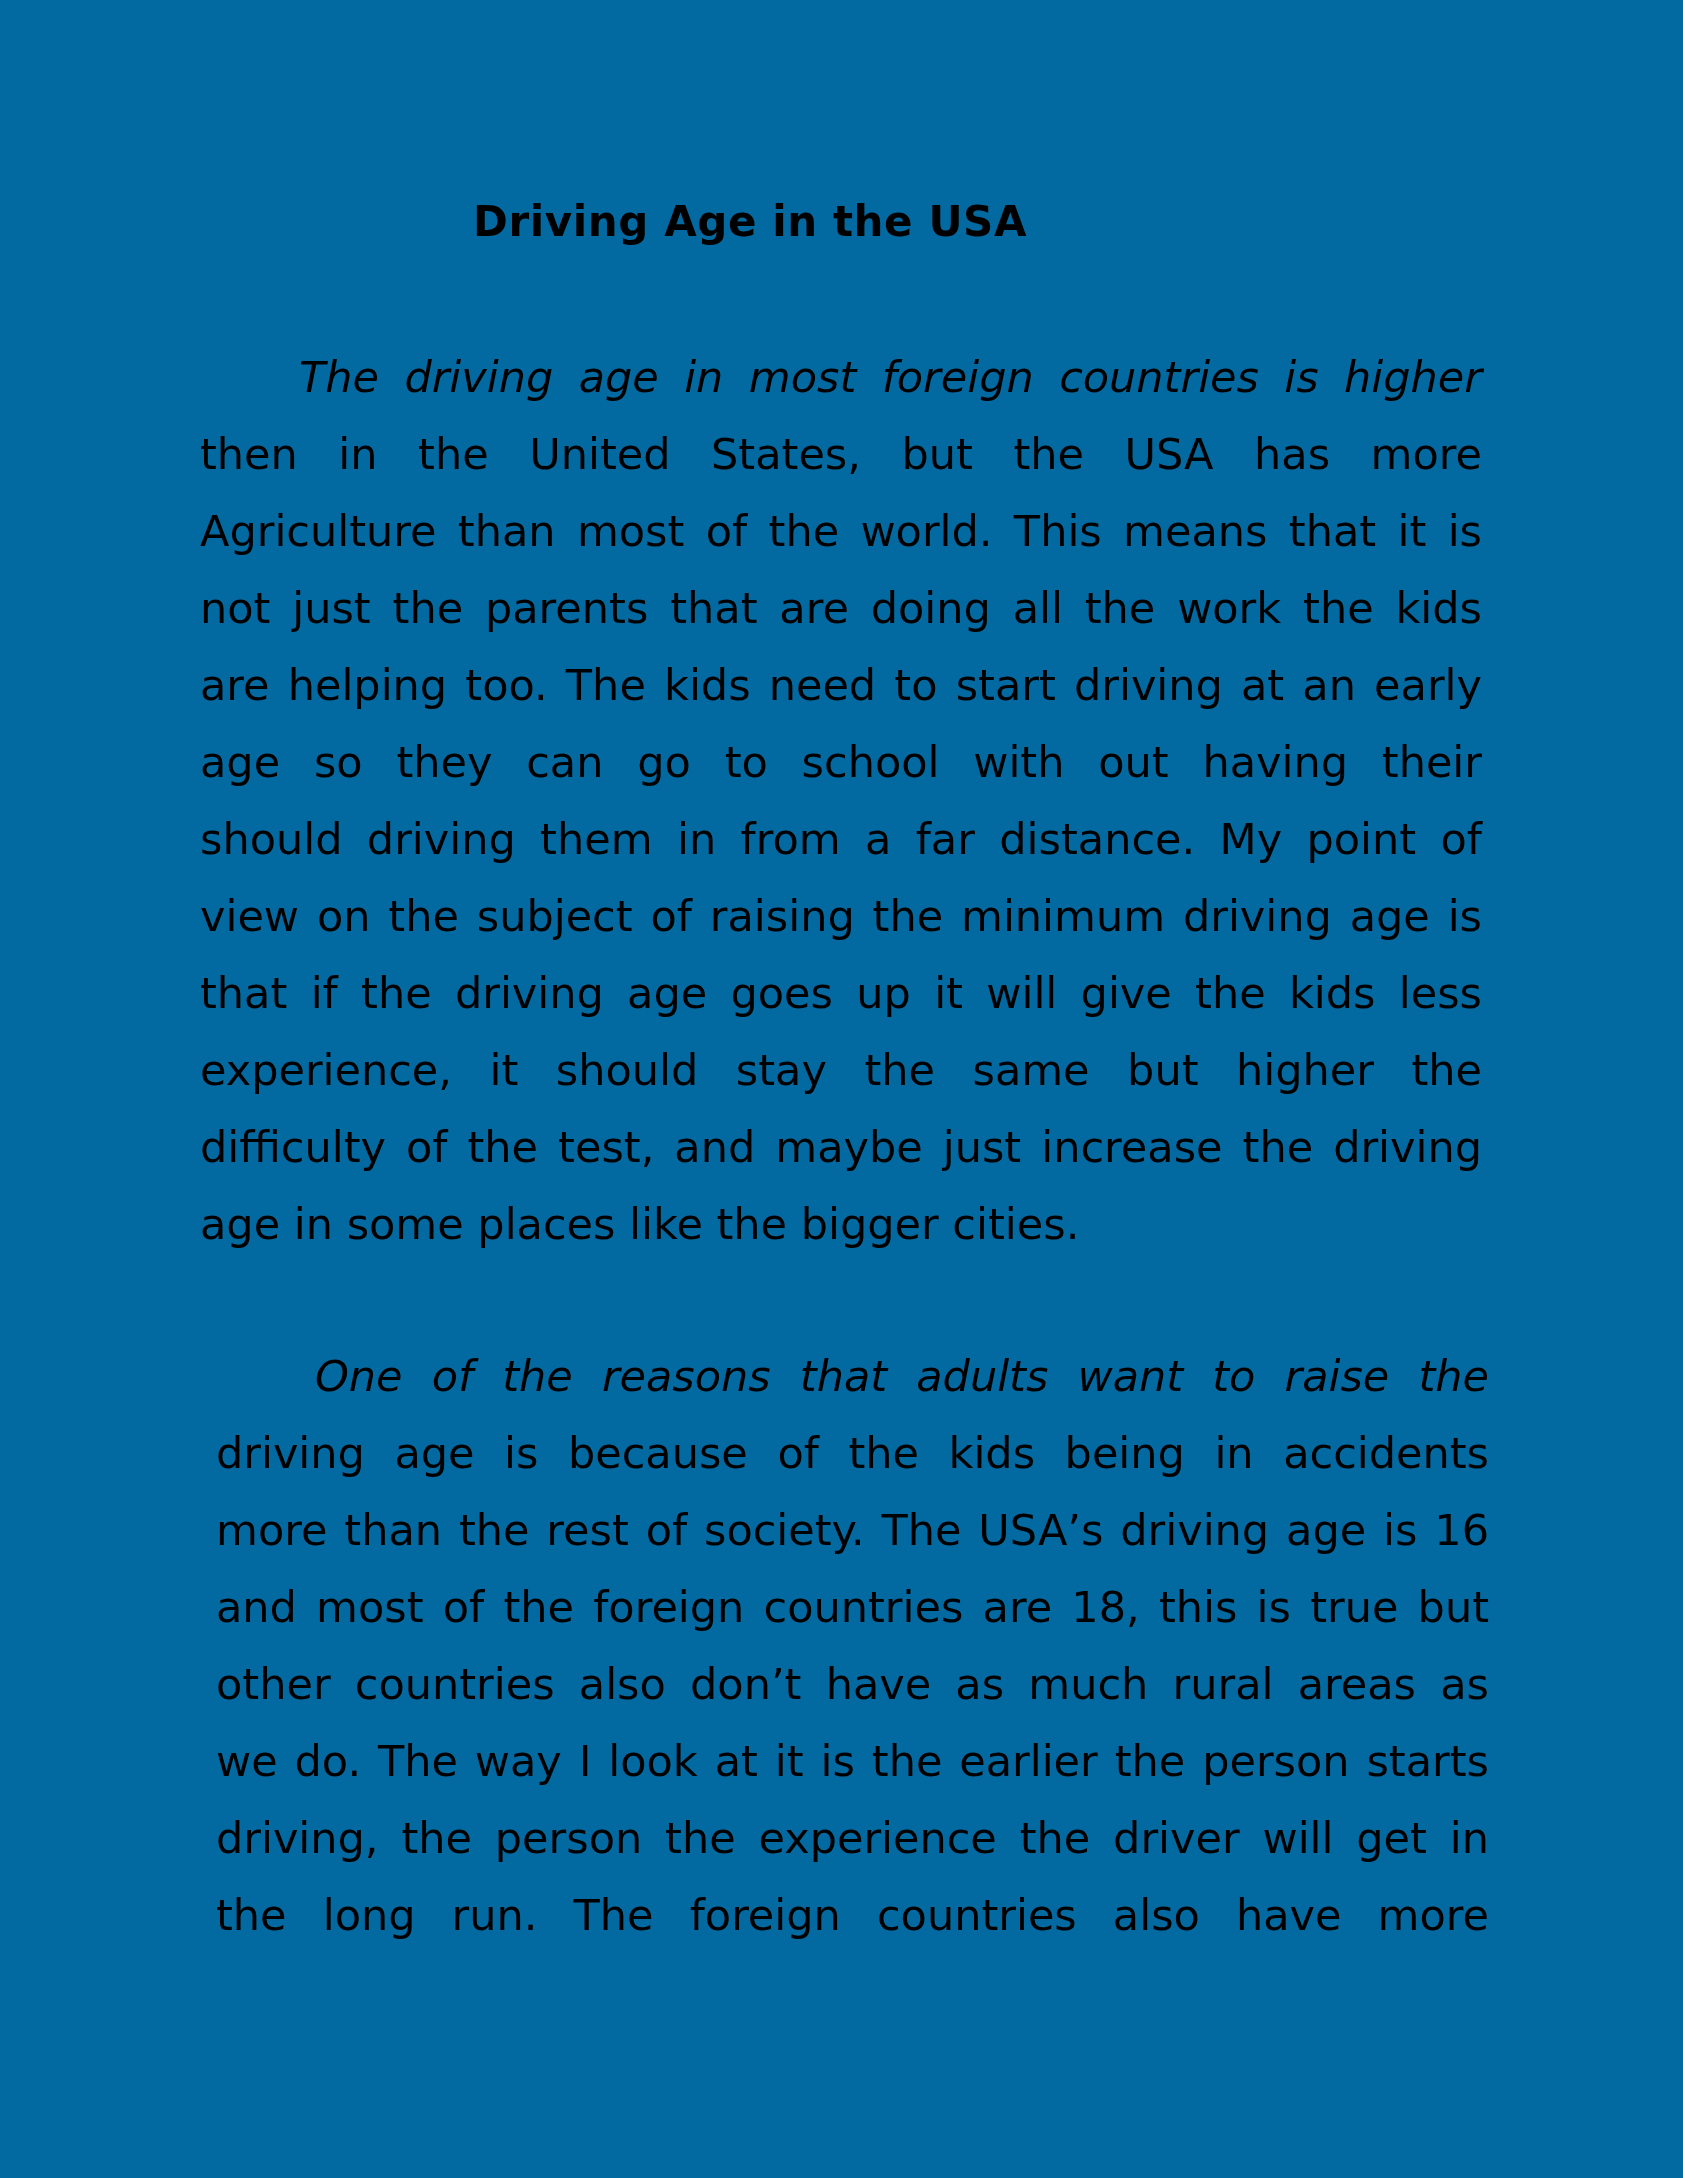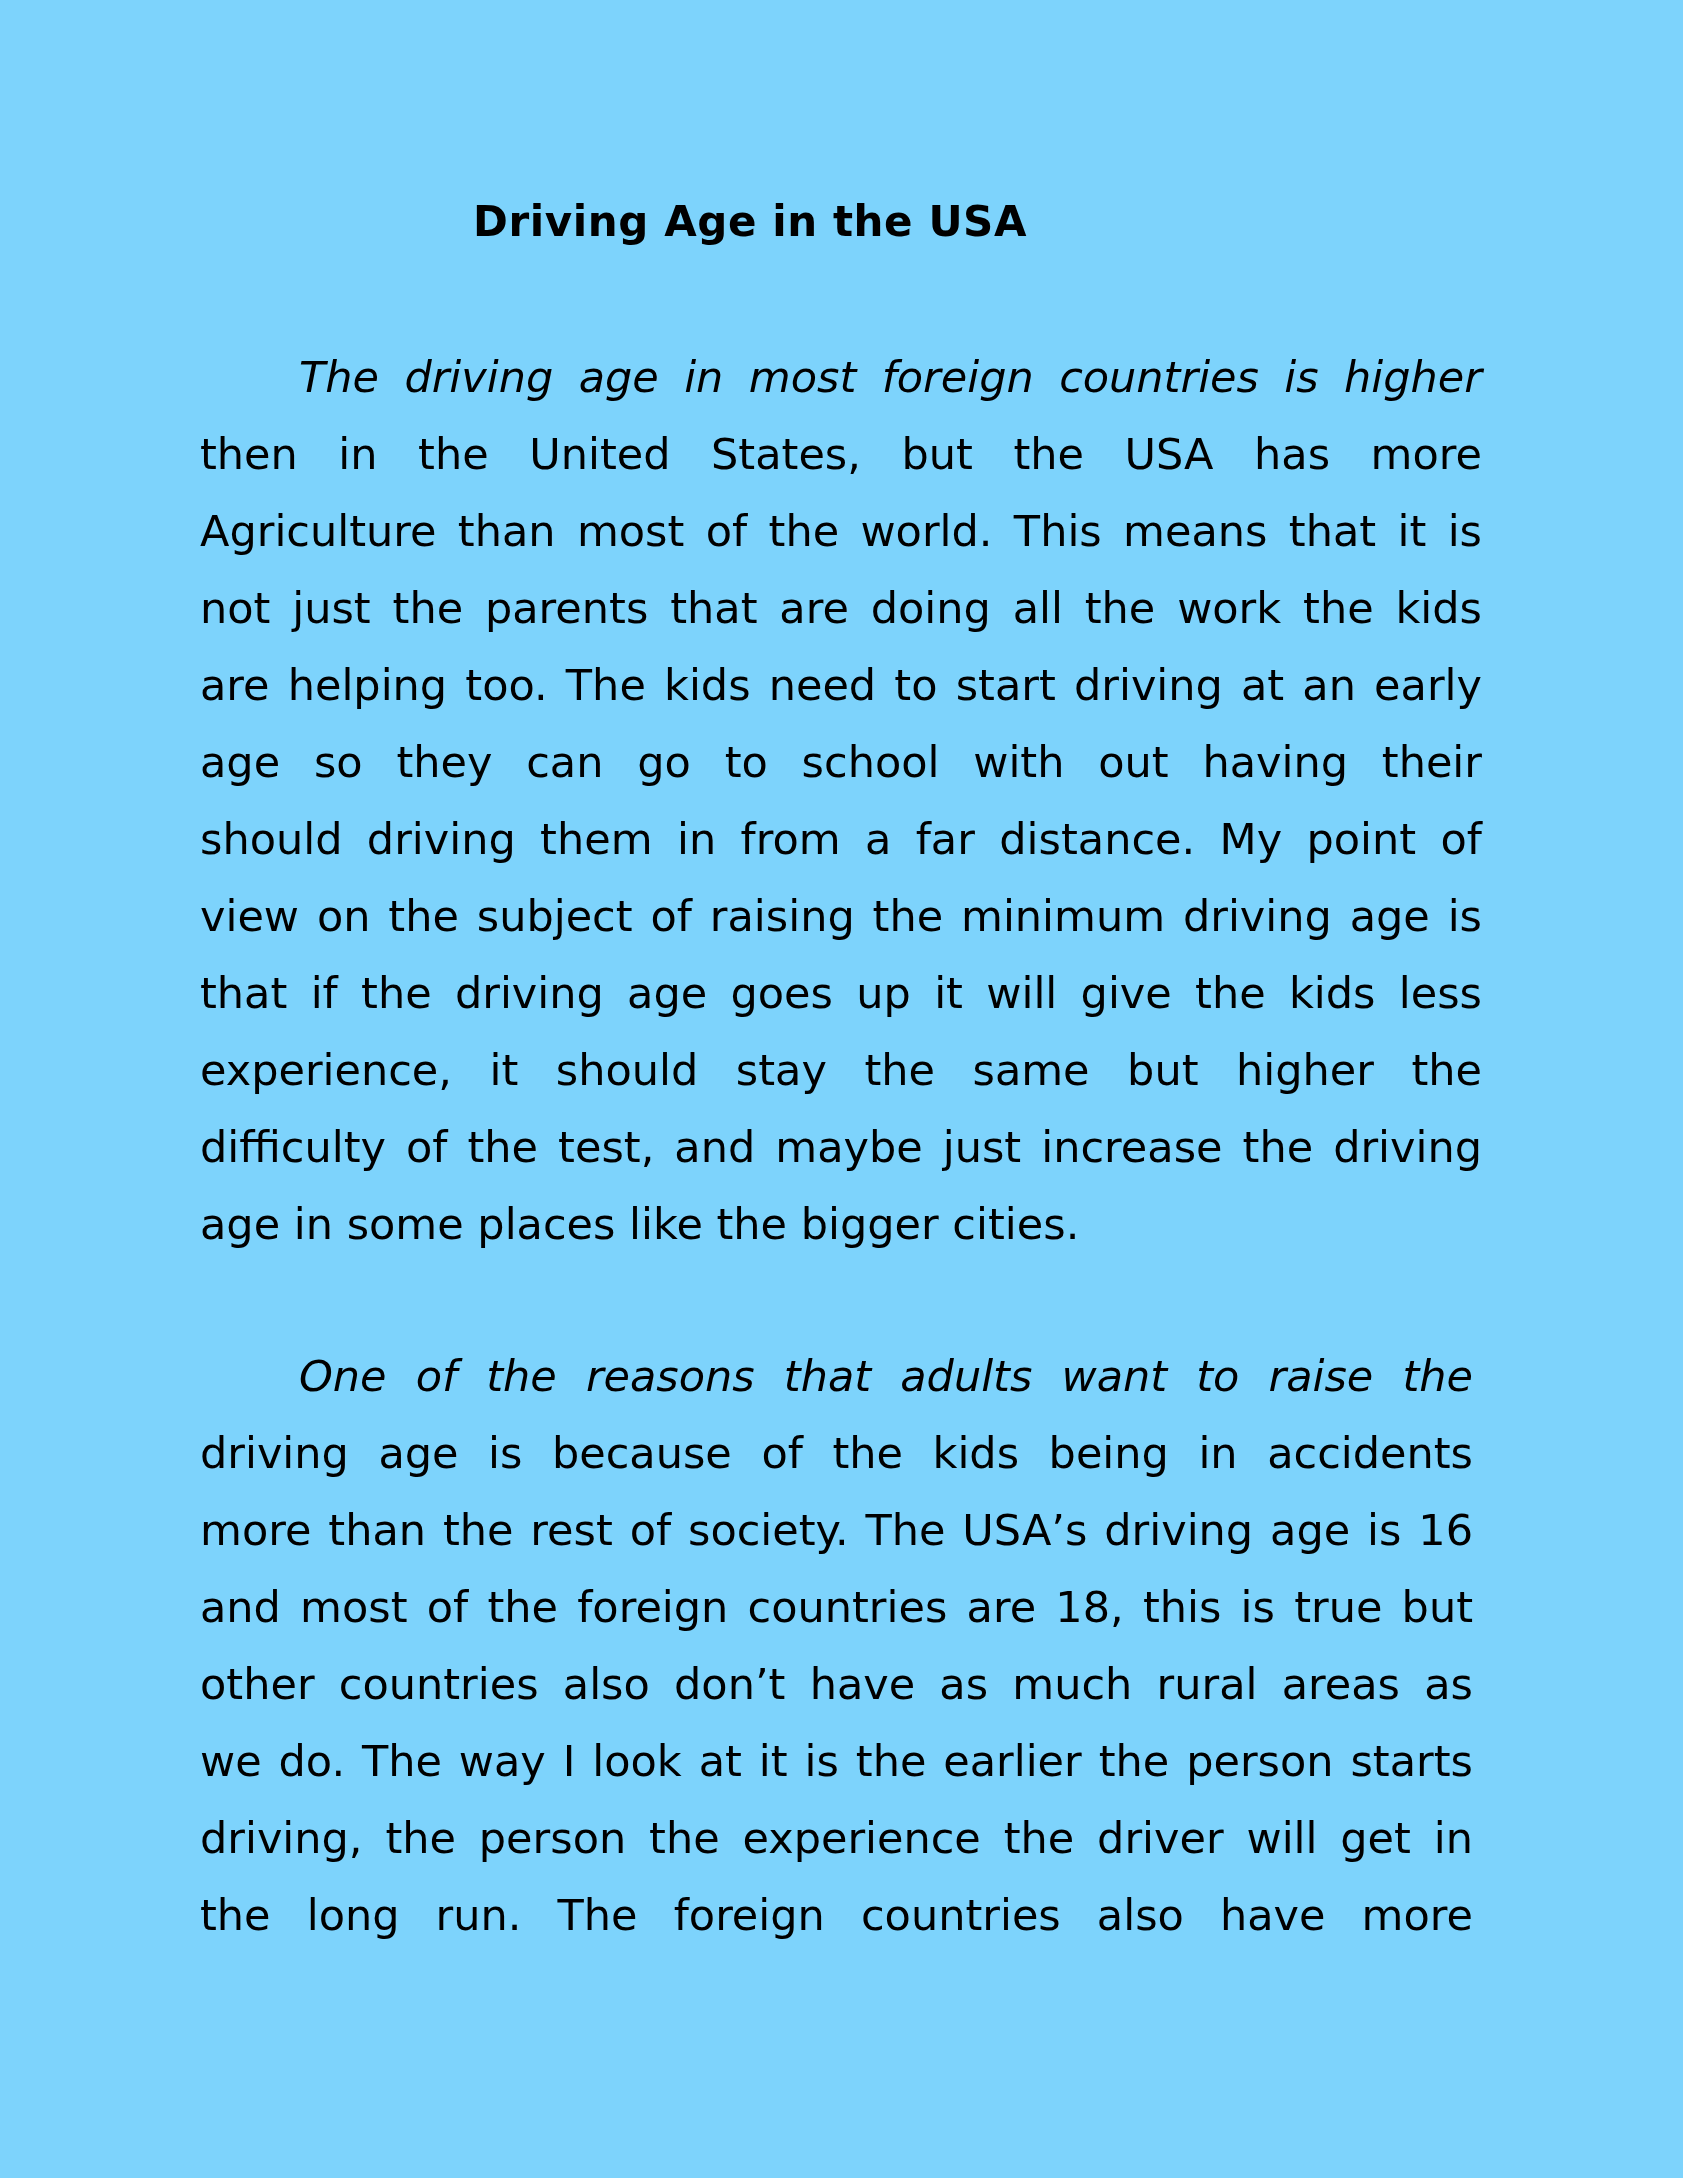--- a/index.html
+++ b/index.html
@@ -1,29 +1,29 @@
 <!DOCTYPE html>
 <html><head>
 <meta charset="utf-8">
 <style>
   html, body { margin: 0; padding: 0; background: #ffffff; }
   body { width: 1683px; height: 2178px; position: relative; overflow: hidden; color: #000000; }
-  .page { position: absolute; left: 0; top: 0; width: 1683px; height: 2178px; background: #7dd3fc; }
+  .page { position: absolute; left: 0; top: 0; width: 1683px; height: 2178px; background: #0369a1; }
   .title {
     position: absolute; left: 473px; top: 197px;
     font-family: "DejaVu Sans", sans-serif; font-weight: bold;
     font-size: 42px; line-height: 50px; white-space: nowrap;
     letter-spacing: 0.6px;
   }
   .para {
     position: absolute; left: 200px;
     font-family: "DejaVu Sans", sans-serif; font-size: 43px; line-height: 77px;
   }
   .p1 { top: 339px; width: 1282px; }
-  .p2 { top: 1338px; width: 1273px; }
+  .p2 { top: 1338px; width: 1273px; margin-left: 16px; }
   .line { display: block; height: 77px; white-space: nowrap; overflow: visible; }
   .line.j { text-align: justify; text-align-last: justify; white-space: normal; }
   .line.indent { padding-left: 99px; font-style: italic; }
   .line.last { text-align: center; text-align-last: left; }
 </style>
 </head>
 <body>
 
 <div class="page">
   <div class="title">Driving Age in the USA</div>

